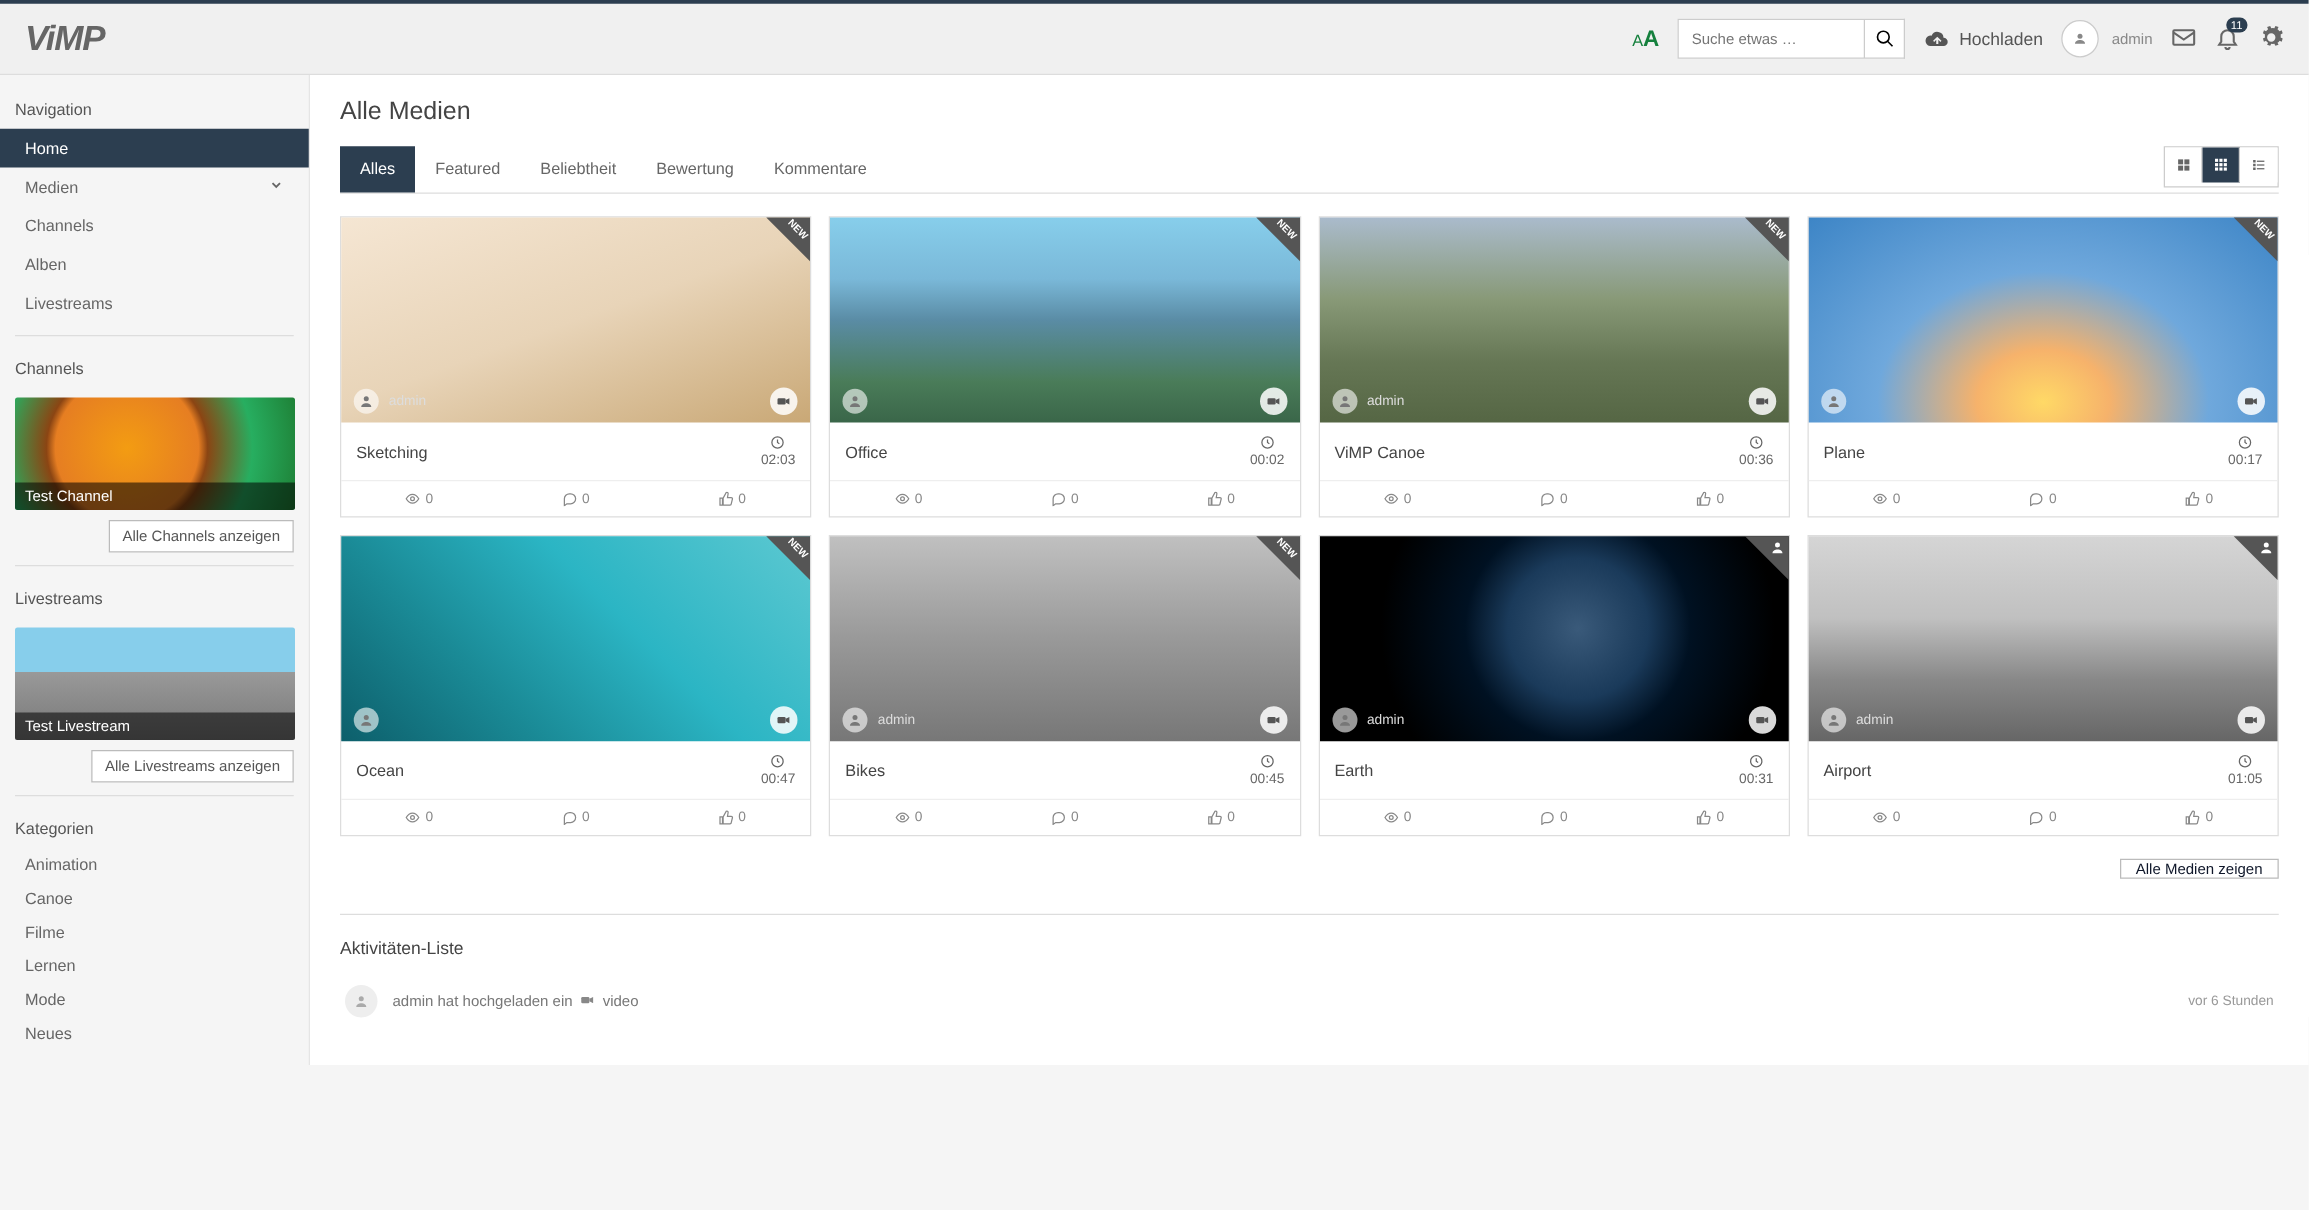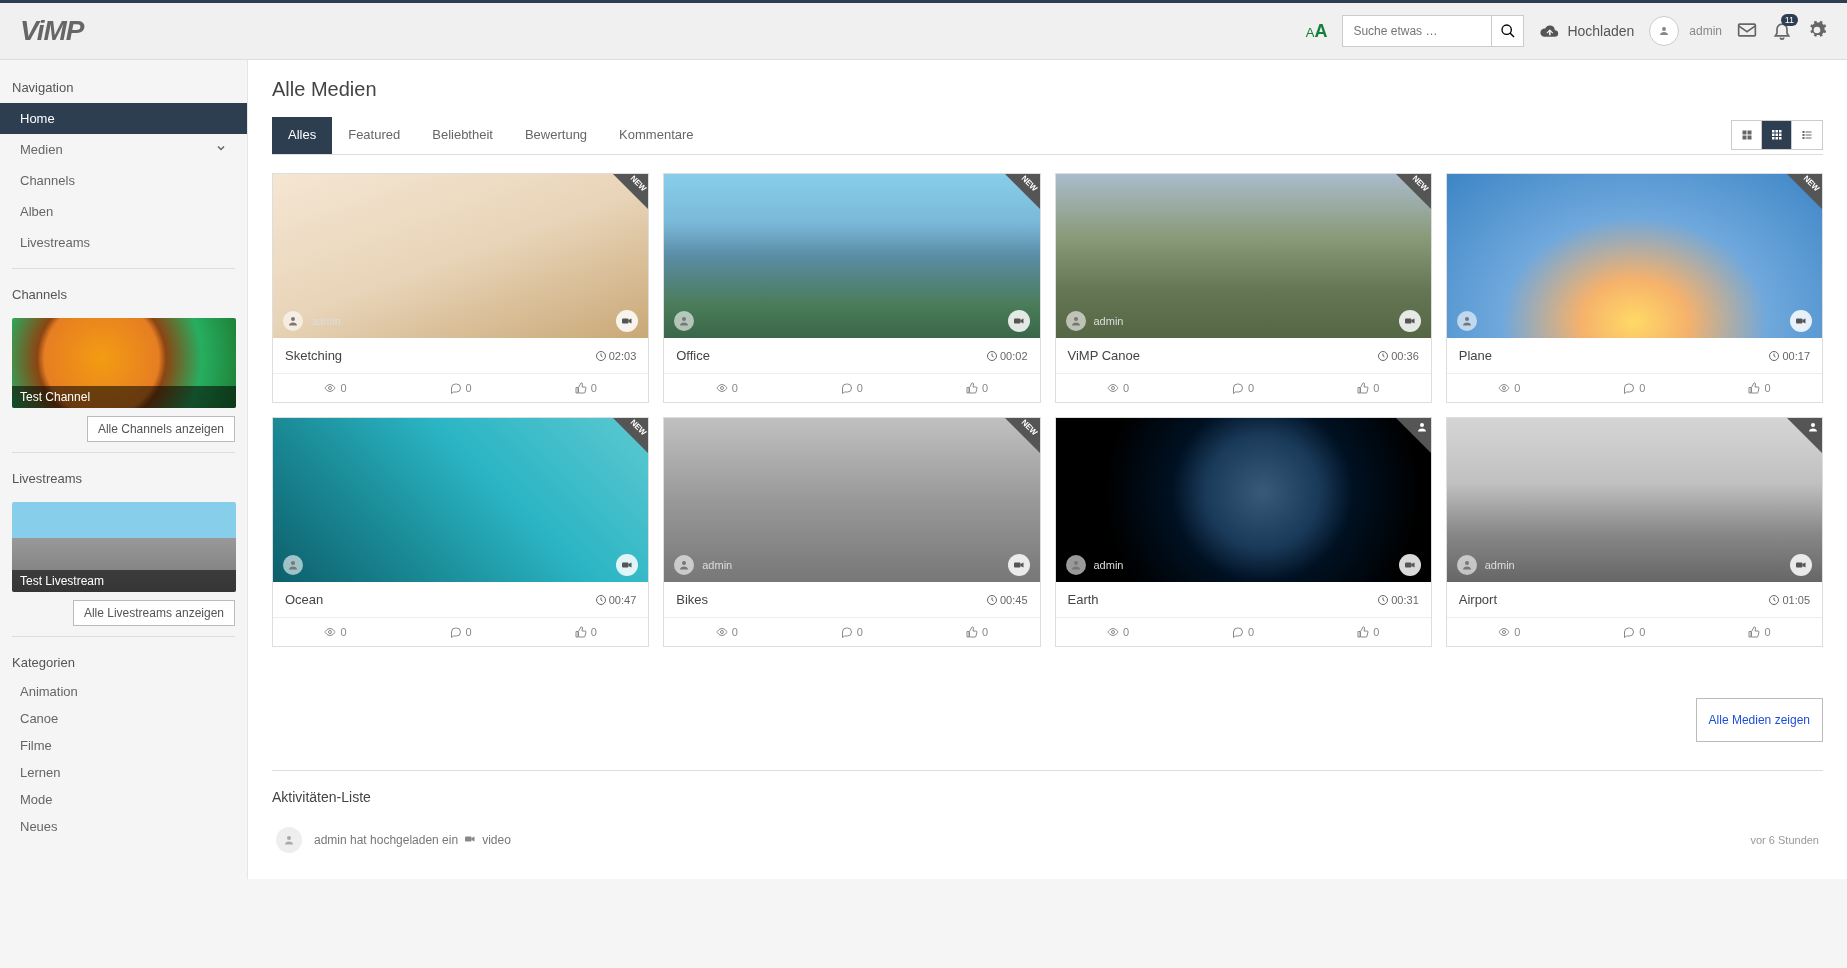--- a/index.html
+++ b/index.html
@@ -37,46 +37,46 @@
 .sb-show-all { display: block; margin: 8px 12px 8px auto; padding: 5px 10px; border: 1px solid #bbb; background: #fff; color: #555; font-size: 12px; cursor: pointer; }
 .sb-cat-list { list-style: none; padding: 0 20px; }
 .sb-cat-list li { padding: 6px 0; color: #666; font-size: 13px; cursor: pointer; }
 
 
 .bg-oranges { background: radial-gradient(circle at 40% 45%, #f39c12 0%, #e67e22 40%, #8b4513 45%, #27ae60 70%, #1e7e34 100%); }
 .bg-rally { background: linear-gradient(#87ceeb 0%, #87ceeb 40%, #999 40%, #777 100%); }
 
 
 .page-title { font-size: 20px; font-weight: 400; color: #444; margin-bottom: 16px; }
-.tabs-row { display: flex; justify-content: space-between; align-items: flex-end; border-bottom: 1px solid #ddd; margin-bottom: 18px; }
+.tabs-row { display: flex; justify-content: space-between; border-bottom: 1px solid #ddd; margin-bottom: 18px; }
 .tabs { display: flex; }
 .tab { padding: 10px 16px; font-size: 13px; color: #666; cursor: pointer; border-bottom: 2px solid transparent; }
 .tab.active { background: #2c3e50; color: #fff; }
 .view-toggle { display: flex; border: 1px solid #ccc; margin-bottom: 4px; }
 .view-btn { width: 30px; height: 28px; border: none; border-right: 1px solid #ccc; background: #fff; cursor: pointer; display: flex; align-items: center; justify-content: center; color: #666; }
 .view-btn:last-child { border-right: none; }
 .view-btn.active { background: #2c3e50; color: #fff; }
 
 
 .media-grid { display: grid; grid-template-columns: repeat(4, 1fr); gap: 14px; }
 .media-card { border: 1px solid #ddd; background: #fff; }
 .media-thumb { position: relative; height: 164px; background: #999; }
 .corner-ribbon { position: absolute; top: 0; right: 0; width: 0; height: 0; border-left: 35px solid transparent; border-top: 35px solid #555; }
 .corner-ribbon-text { position: absolute; top: 5px; right: 1px; color: #fff; font-size: 8px; transform: rotate(45deg); font-weight: bold; }
 .thumb-footer { position: absolute; bottom: 0; left: 0; right: 0; display: flex; justify-content: space-between; align-items: center; padding: 6px 10px; }
 .thumb-user { display: flex; align-items: center; gap: 8px; color: #ddd; font-size: 11px; }
 .thumb-user-avatar { width: 20px; height: 20px; border-radius: 50%; background: rgba(255,255,255,0.6); display: flex; align-items: center; justify-content: center; font-size: 10px; color: #777; }
 .thumb-type-icon { width: 22px; height: 22px; border-radius: 50%; background: rgba(255,255,255,0.85); display: flex; align-items: center; justify-content: center; color: #555; font-size: 11px; }
 .card-title-row { display: flex; justify-content: space-between; align-items: center; padding: 10px 12px; border-bottom: 1px solid #eee; }
 .card-title { font-size: 13px; color: #444; }
-.card-duration { font-size: 11px; color: #666; display: flex; align-items: center; gap: 2px; }
+.card-duration { font-size: 11px; color: #666; display: flex; align-items: center; gap: 2px; flex-direction: column; }
 .card-stats { display: flex; justify-content: space-around; padding: 8px 0; }
 .stat { display: flex; align-items: center; gap: 4px; color: #888; font-size: 11px; }
 .show-all-media-wrap { display: flex; justify-content: flex-end; margin-top: 18px; }
-.show-all-media { padding: 14px 12px; border: 1px solid #bbb; background: #fff; color: #1d4ed8; font-size: 12px; cursor: pointer; margin-top: 33px; }
+.show-all-media { padding: 0 12px; border: 1px solid #bbb; background: #fff; color: #0f172a; font-size: 12px; cursor: pointer; }
 
 
 .bg-sketch { background: linear-gradient(160deg, #f5e6d3 0%, #e8d4b8 50%, #c9a876 100%); }
 .bg-office { background: linear-gradient(#87ceeb 0%, #7ab8d8 30%, #5a8ca5 50%, #4a7c59 80%, #3a6649 100%); }
 .bg-canoe { background: linear-gradient(#aabbcc 0%, #889977 40%, #667755 70%, #556644 100%); }
 .bg-plane { background: radial-gradient(ellipse at 50% 90%, #ffd966 0%, #f6b26b 20%, #6fa8dc 50%, #3d85c6 100%); }
 .bg-ocean { background: linear-gradient(45deg, #0d5f6b 0%, #1a8a96 30%, #2bb5c4 60%, #5cc8d1 100%); }
 .bg-bikes { background: linear-gradient(#c0c0c0 0%, #999 50%, #777 100%); }
 .bg-earth { background: radial-gradient(circle at 55% 45%, #3a5a7a 0%, #1a3a5a 25%, #001122 40%, #000 70%); }
 .bg-airport { background: linear-gradient(#d5d5d5 0%, #c0c0c0 40%, #888 70%, #666 100%); }

